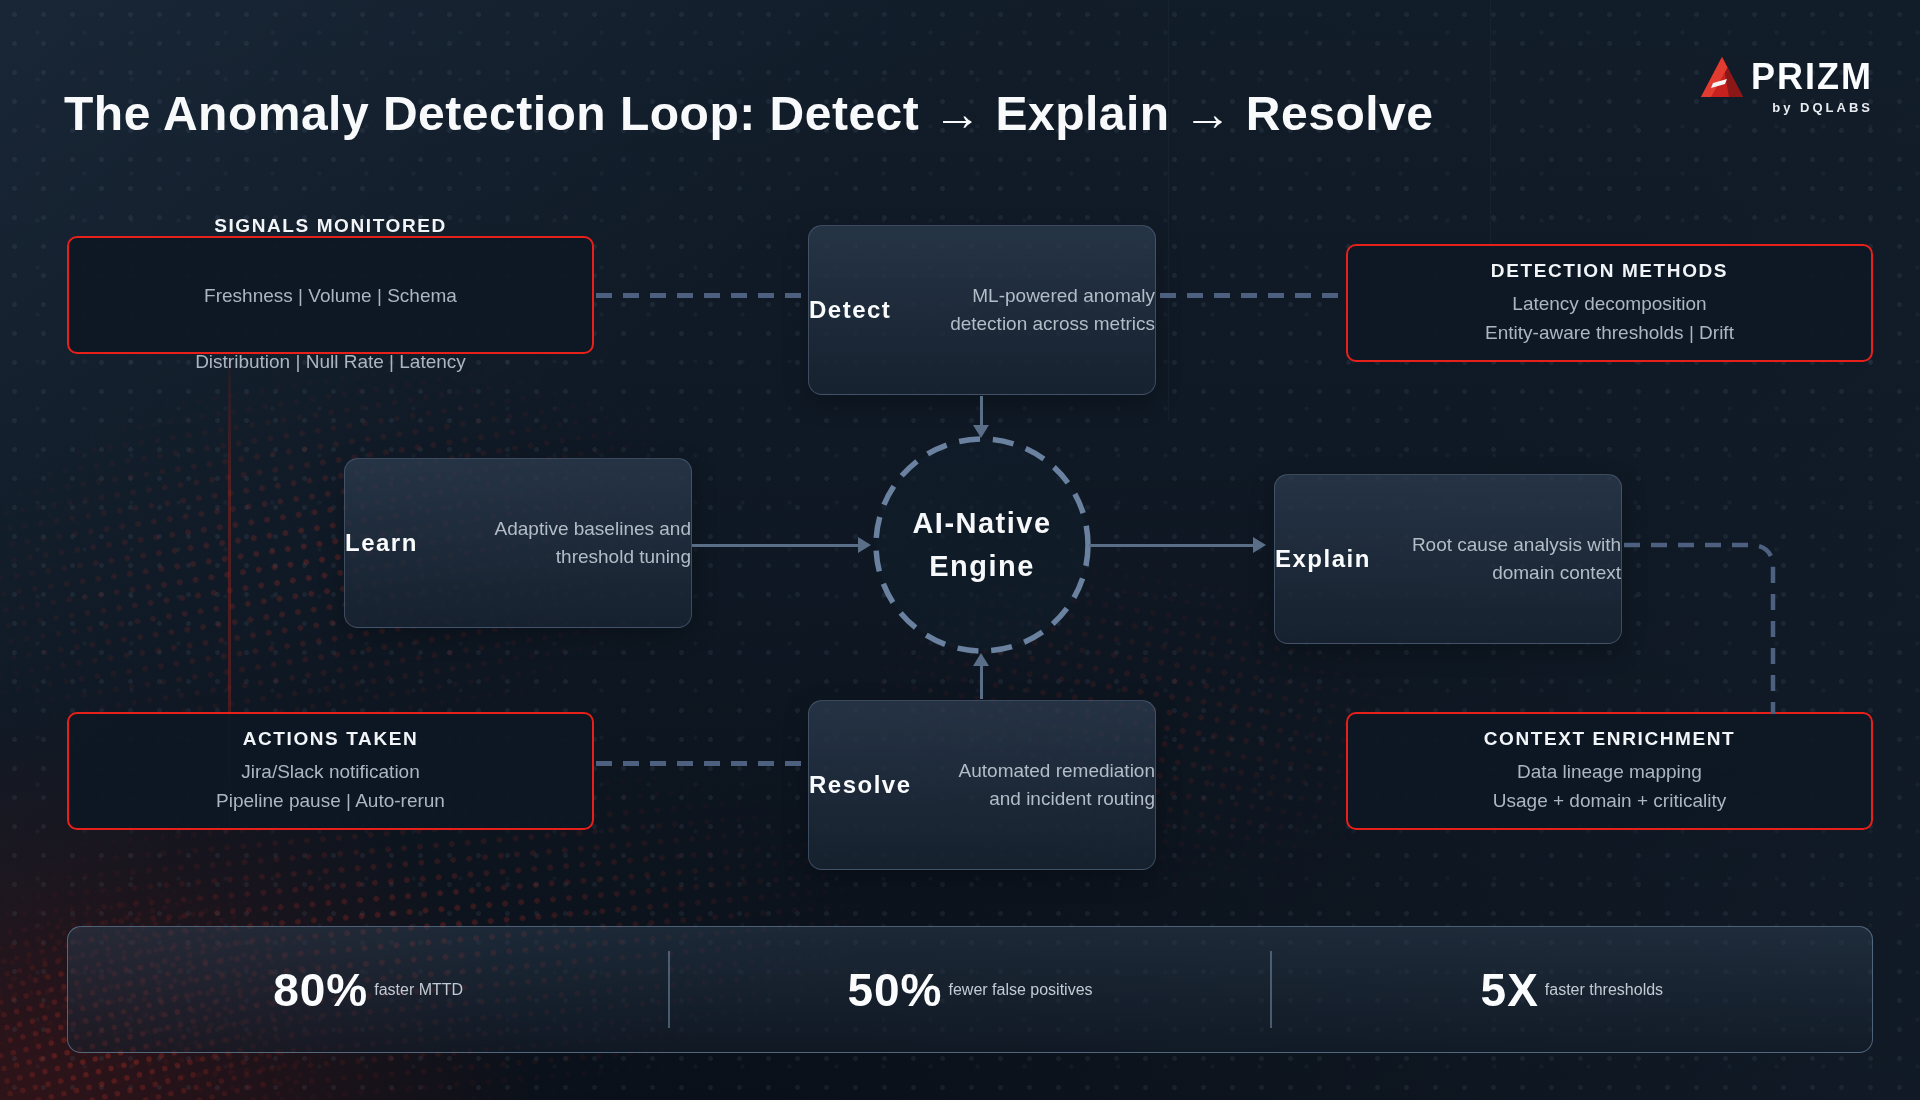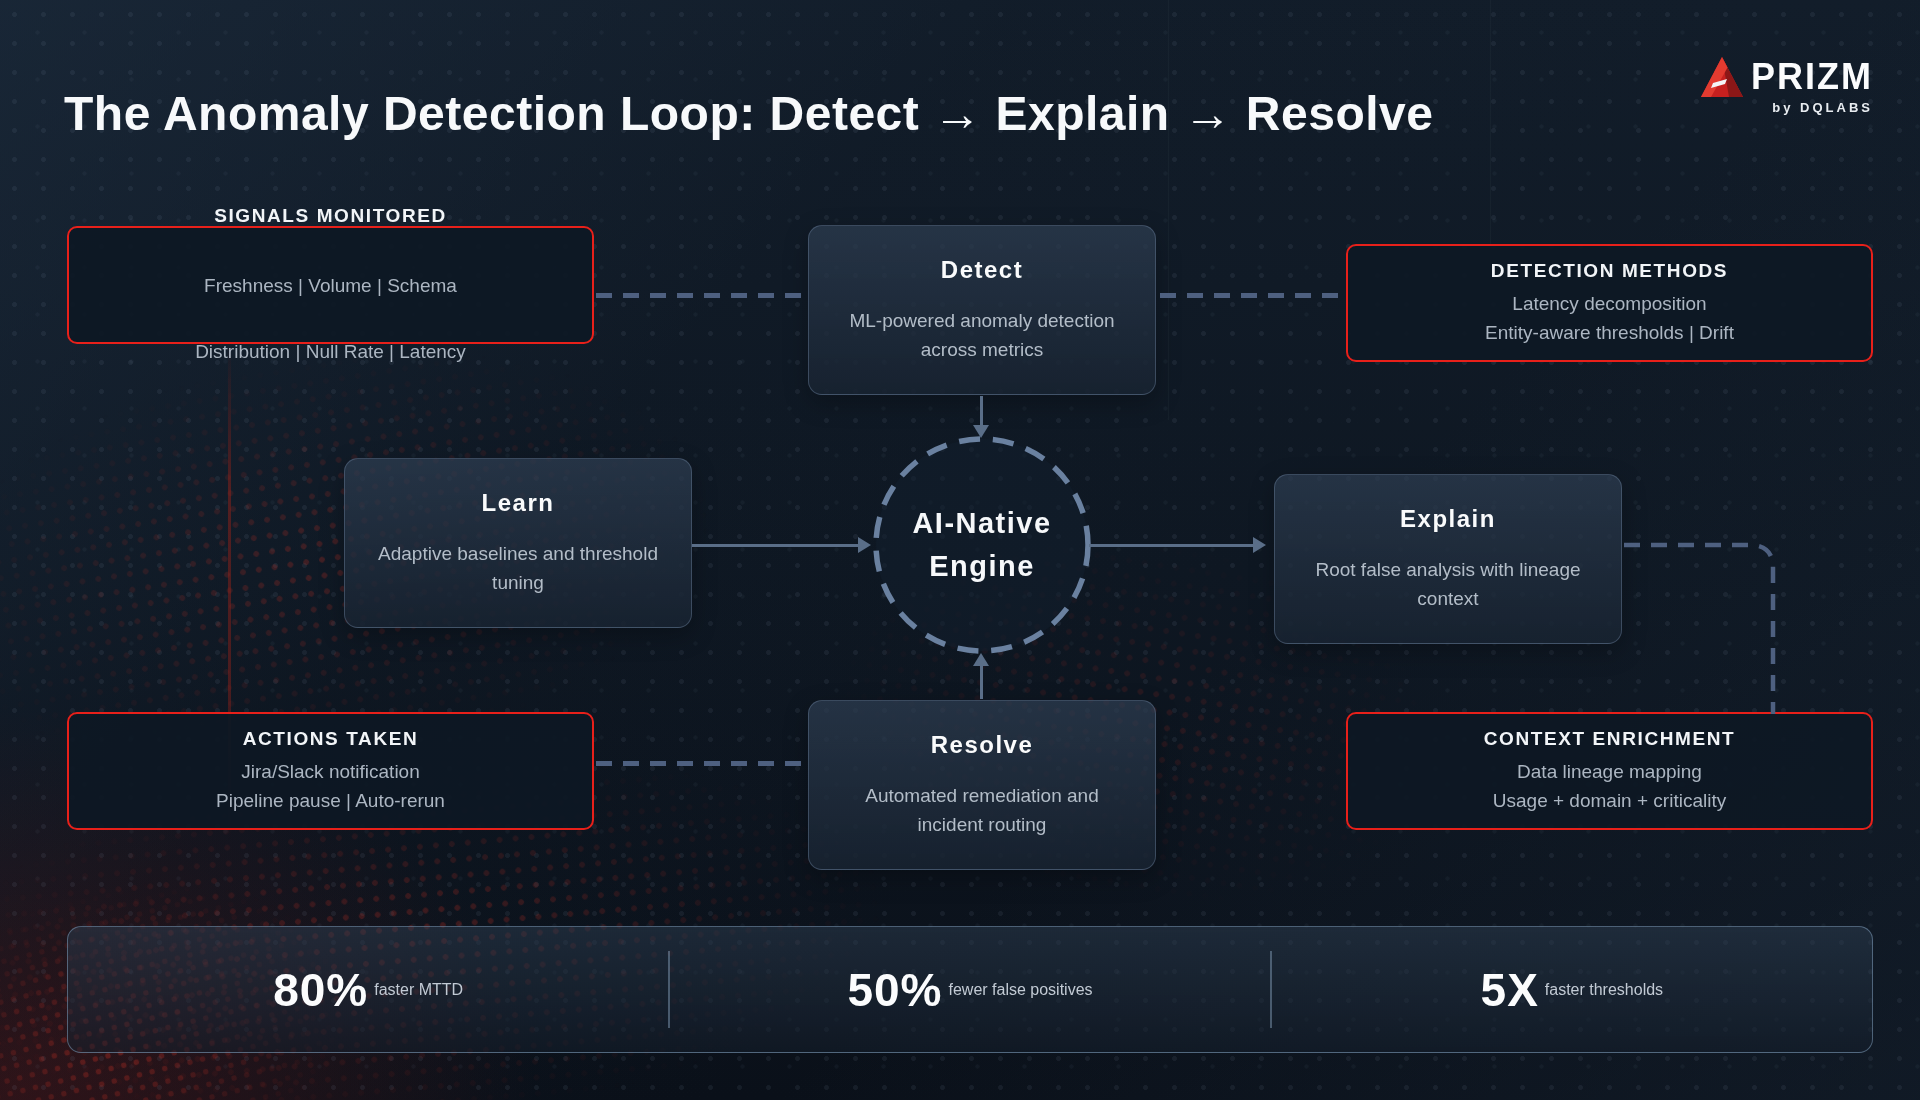--- a/index.html
+++ b/index.html
@@ -63,32 +63,32 @@
   
   .callout {
     position:absolute; width:527px; height:118px;
     background:rgba(13,24,36,0.92);
     border:2.5px solid #e8201a; border-radius:10px;
     display:flex; flex-direction:column; align-items:center; justify-content:center;
     gap:3px; text-align:center;
   }
   .callout .c-title { font-size:19px; font-weight:600; color:#f2f5f8; letter-spacing:1.6px; margin-bottom:6px; }
   .callout .c-line  { font-size:19px; color:#acb6c2; line-height:1.38; }
-  #box-signals { left:67px;   top:226px;gap:40px; }
+  #box-signals { left:67px;   top:236px;gap:40px; }
   #box-methods { left:1346px; top:244px; }
   #box-actions { left:67px;   top:712px; }
   #box-context { left:1346px; top:712px; }
 
   
   .flow {
     position:absolute; width:348px; height:170px;
     background:linear-gradient(180deg, rgba(46,62,82,0.72) 0%, rgba(24,35,49,0.88) 100%);
     border:1.5px solid rgba(96,116,142,0.5); border-radius:14px;
-    display:flex; flex-direction:column; align-items:center; justify-content:center;
-    gap:23px; text-align:center;
+    display:flex; flex-direction:row; align-items:center; justify-content:center;
+    gap:23px; text-align:right;
     box-shadow:0 8px 24px rgba(0,0,0,0.25);
   }
   .flow .f-title { font-size:24px; font-weight:700; color:#fafbfc; letter-spacing:1.5px; }
   .flow .f-body  { font-size:19px; color:#b3bdc8; line-height:1.5; max-width:300px; }
   #box-detect  { left:808px;  top:225px; }
   #box-learn   { left:344px;  top:458px; }
   #box-explain { left:1274px; top:458px;margin-top:16px; }
   #box-resolve { left:808px;  top:700px; }
 
   
@@ -182,21 +182,21 @@
   <div class="flow" id="box-detect">
     <div class="f-title">Detect</div>
     <div class="f-body">ML-powered anomaly detection across metrics</div>
   </div>
   <div class="flow" id="box-learn">
     <div class="f-title">Learn</div>
     <div class="f-body">Adaptive baselines and threshold tuning</div>
   </div>
   <div class="flow" id="box-explain">
     <div class="f-title">Explain</div>
-    <div class="f-body">Root false analysis with lineage context</div>
+    <div class="f-body">Root cause analysis with domain context</div>
   </div>
   <div class="flow" id="box-resolve">
     <div class="f-title">Resolve</div>
     <div class="f-body">Automated remediation and incident routing</div>
   </div>
 
   <div id="engine">
     <svg viewBox="0 0 232 232">
       <circle cx="116" cy="116" r="106" fill="rgba(19,31,45,0.55)" stroke="#6a81a0" stroke-width="5.5" stroke-dasharray="21 13"></circle>
     </svg>

